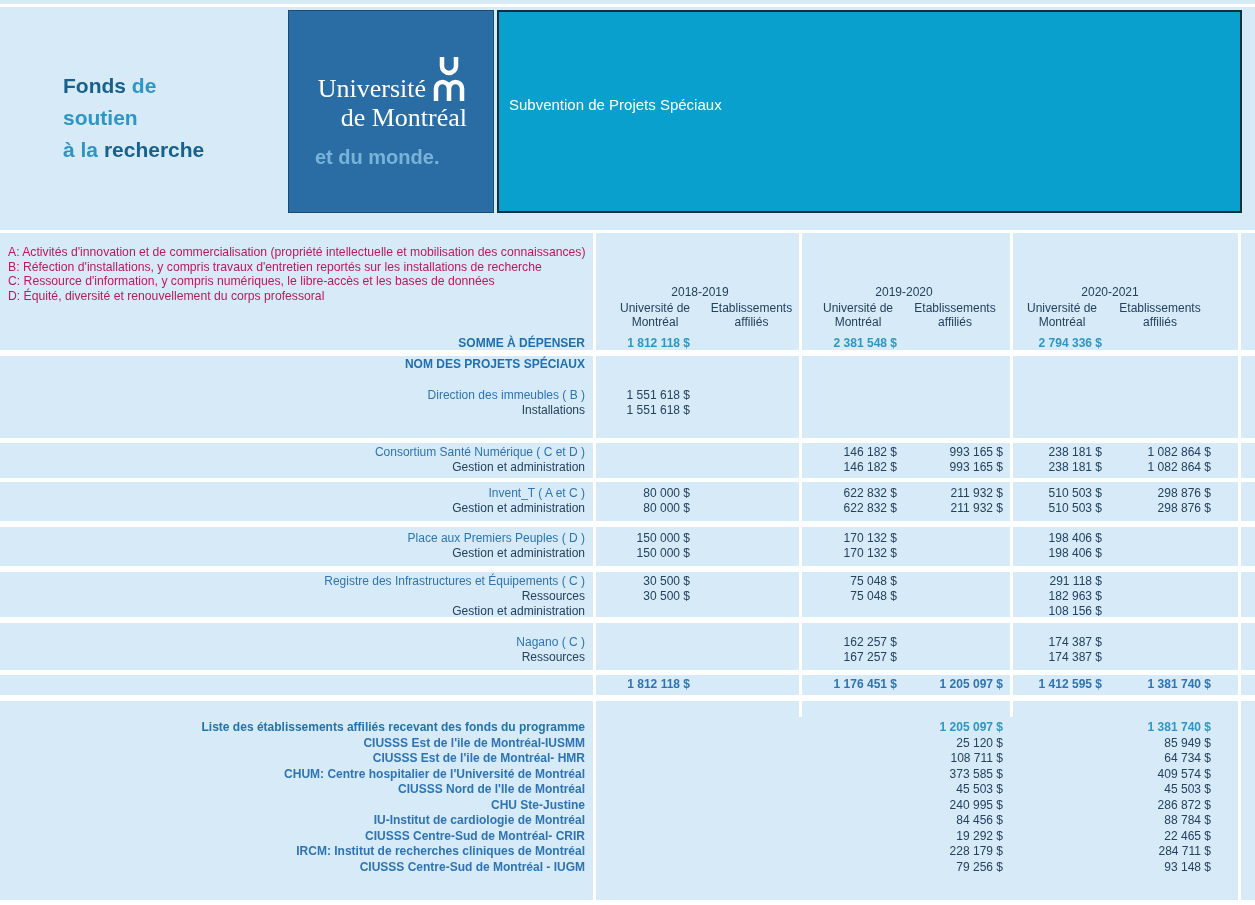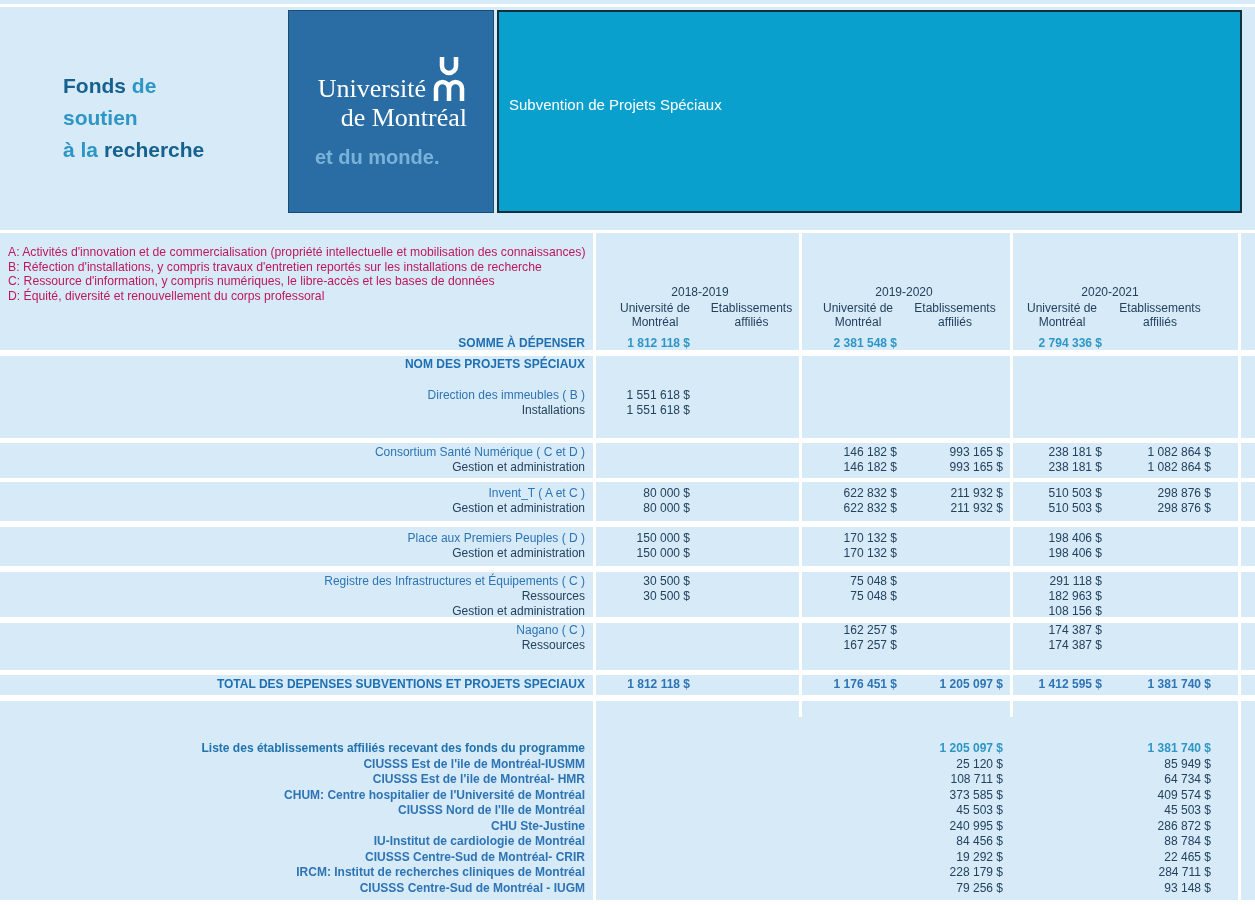--- a/index.html
+++ b/index.html
@@ -25,23 +25,23 @@
   .banner span{position:absolute;left:10px;top:84px;color:#ffffff;font-size:15px;}
 
   
   .band{position:relative;width:100%;background:#d6eaf7;box-sizing:border-box;}
   .b-legend{margin-top:3px;height:117px;margin-bottom:6px;}
   .b-nom{height:82px;margin-bottom:5px;padding-top:1px;}
   .b-consortium{height:35px;margin-bottom:4px;padding-top:2px;}
   .b-invent{height:39px;margin-bottom:6px;padding-top:4px;}
   .b-place{height:39px;margin-bottom:6px;padding-top:4px;}
   .b-registre{height:45px;margin-bottom:6px;padding-top:2px;}
-  .b-nagano{height:47px;margin-bottom:5px;}
+  .b-nagano{height:47px;margin-bottom:5px;padding-top:12px;}
   .b-total{height:20px;margin-bottom:6px;padding-top:2px;}
-  .b-bottom{height:199px;margin-bottom:19px;padding-top:40px;}
+  .b-bottom{height:199px;margin-bottom:19px;padding-top:19px;}
   .b-tail{height:9px;}
   .spacer16{height:16px;}
 
   
   .trow{position:relative;height:15px;font-size:12px;}
   .b-bottom .trow{height:15.5px;}
   .cell{position:absolute;top:0;text-align:right;white-space:nowrap;}
   .c-lab{left:0;width:585px;}
   .c-u1{left:600px;width:90px;}
   .c-u2{left:807px;width:90px;} .c-e2{left:908px;width:95px;}
@@ -229,21 +229,20 @@
       </div>
       <div class="trow">
         <span class="cell c-lab sub">Ressources</span>
         <span class="cell c-u2 val">167 257 $</span>
         <span class="cell c-u3 val">174 387 $</span>
       </div>
     </div>
 
   <div class="band b-total" id="band-total">
       <div class="trow">
-        <span class="cell c-lab hdr">TOTAL DES DEPENSES SUBVENTIONS ET PROJETS SPECIAUX</span>
         <span class="cell c-u1 val-blue">1 812 118 $</span>
         <span class="cell c-u2 val-blue">1 176 451 $</span>
         <span class="cell c-e2 val-blue">1 205 097 $</span>
         <span class="cell c-u3 val-blue">1 412 595 $</span>
         <span class="cell c-e3 val-blue">1 381 740 $</span>
       </div>
     </div>
 
   <div class="band b-bottom" id="band-aff">
       <div class="trow">

